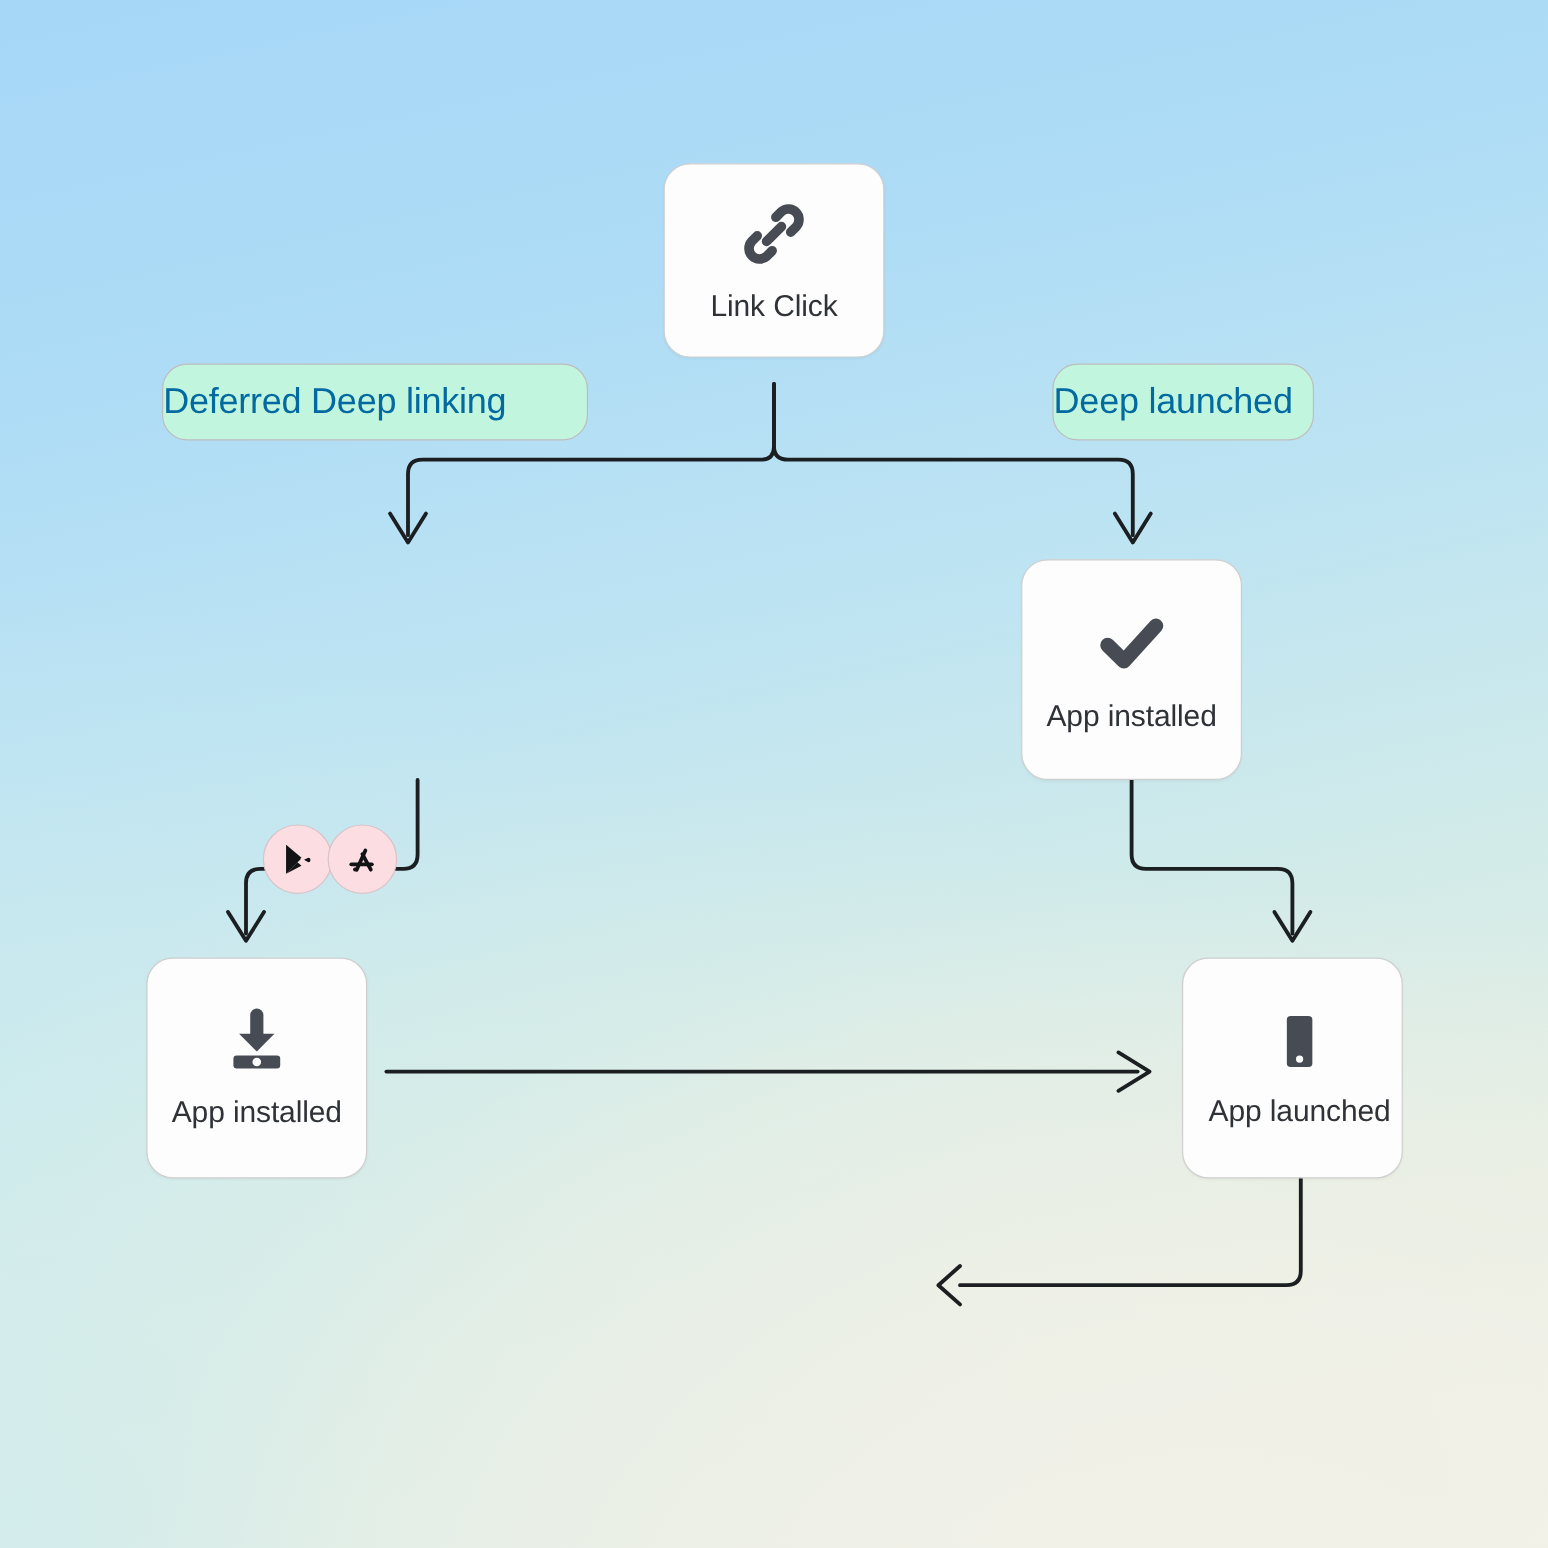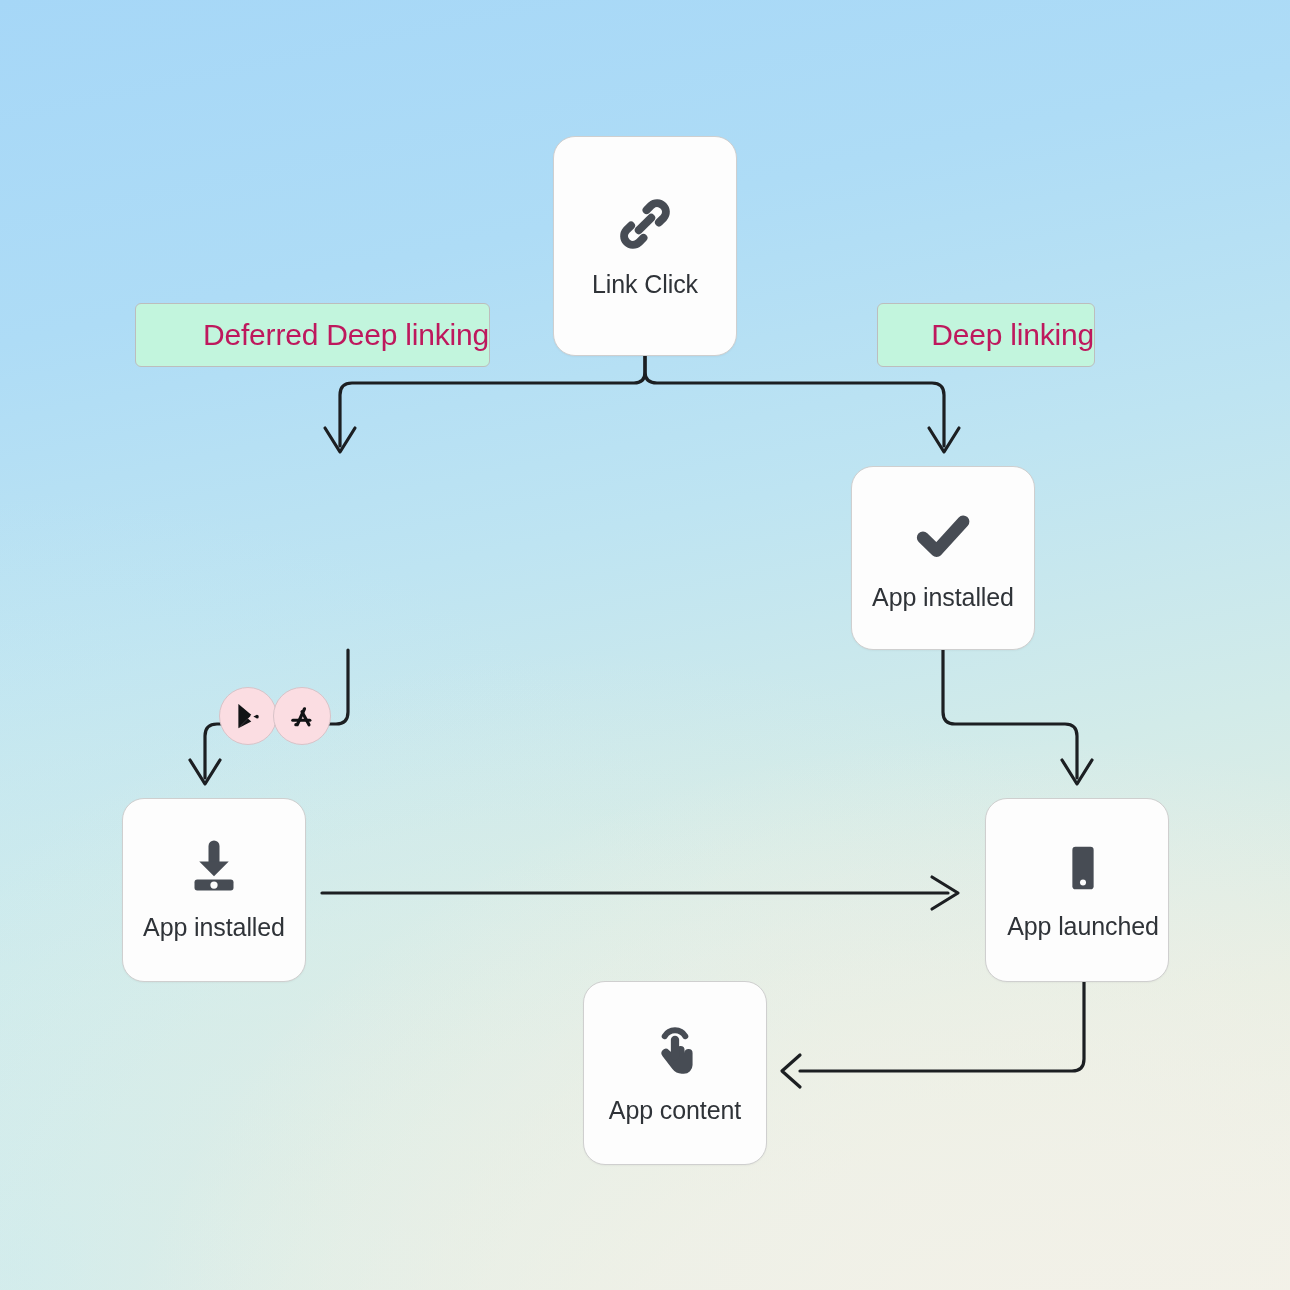--- a/index.html
+++ b/index.html
@@ -51,21 +51,21 @@
   }
   .node .caption {
     color: #2f3338;
     font-size: 25px;
     line-height: 1.22;
     text-align: center;
     letter-spacing: -0.1px;
     white-space: pre-line;
   }
 
-  #node-link-click   { left: 553px;  top: 136px;  width: 184px; height: 220px; }
+  #node-link-click   { left: 553px;  top: 136px;  width: 184px; height: 162px; }
   #node-link-click .glyph   { margin-bottom: 14px; }
 
   #node-app-not-installed { left: 256px; top: 466px; width: 184px; height: 184px; }
   #node-app-not-installed .glyph { margin-bottom: 12px; }
 
   #node-app-installed-right { left: 851px; top: 466px; width: 184px; height: 184px; }
   #node-app-installed-right .glyph { margin-bottom: 14px; }
 
   #node-app-installed-left  { left: 122px; top: 798px; width: 184px; height: 184px; }
   #node-app-installed-left .glyph { margin-bottom: 14px; }
@@ -74,27 +74,27 @@
   #node-app-launched .glyph { margin-bottom: 14px; }
 
   #node-app-content  { left: 583px; top: 981px; width: 184px; height: 184px; }
   #node-app-content .glyph  { margin-bottom: 12px; }
 
   
   .tag {
     position: absolute;
     background: #c2f5dd;
     border: 1px solid #bdbdbd;
-    border-radius: 6px;
-    color: #be185d;
+    border-radius: 21px;
+    color: #0369a1;
     font-size: 30px;
     letter-spacing: -0.2px;
     display: flex;
     align-items: center;
-    justify-content: flex-end;
+    justify-content: flex-start;
     box-sizing: border-box;
     z-index: 4;
   }
   #tag-deferred { left: 135px; top: 303px; width: 355px; height: 64px; }
   #tag-deep     { left: 877px; top: 303px; width: 218px; height: 64px; }
 
   
   .store-badge {
     position: absolute;
     width: 58px;
@@ -136,21 +136,21 @@
 
       <path d="M1084,982 L1084,1059 Q1084,1071 1072,1071 L800,1071"></path>
       <polyline points="800,1055 782,1071 800,1087" stroke-width="3.2"></polyline>
     </g>
   </svg>
 
   <div class="tag" id="tag-deferred">
     <span>Deferred Deep linking</span>
   </div>
   <div class="tag" id="tag-deep">
-    <span>Deep linking</span>
+    <span>Deep launched</span>
   </div>
 
   <div class="node" id="node-link-click">
     <span class="glyph">
       <svg width="62" height="62" viewBox="0 0 24 24" fill="none" stroke="#474c54" stroke-width="3.1" stroke-linecap="round" stroke-linejoin="round">
         <path d="M9.6 14.4 L14.4 9.6"></path>
         <path d="M12.6 6.6 L14.4 4.8 a3.4 3.4 0 0 1 4.8 4.8 L17.4 11.4"></path>
         <path d="M11.4 17.4 L9.6 19.2 a3.4 3.4 0 0 1 -4.8 -4.8 L6.6 12.6"></path>
       </svg>
     </span>
@@ -182,34 +182,20 @@
   <div class="node" id="node-app-launched">
     <span class="glyph">
       <svg width="58" height="58" viewBox="0 0 24 24" fill="#474c54">
         <rect x="7.6" y="3.2" width="8.8" height="17.6" rx="1.3"></rect>
         <circle cx="12" cy="18" r="1.25" fill="#fdfdfd"></circle>
       </svg>
     </span>
     <span class="caption">App launched</span>
   </div>
 
-  <div class="node" id="node-app-content">
-    <span class="glyph">
-      <svg width="62" height="62" viewBox="0 0 24 24" fill="none">
-        <path d="M8.0 5.9 a4.6 4.6 0 0 1 8.0 0" stroke="#474c54" stroke-width="2.3" stroke-linecap="round" fill="none"></path>
-        <path d="M12 7.2 L12 13.4 L9.6 11.2 a1.7 1.7 0 0 0 -2.4 2.4
-                 L11.0 18.6 a4.6 4.6 0 0 0 3.6 1.8 L15.4 20.4
-                 a3.4 3.4 0 0 0 3.4 -3.4 L18.8 12.4
-                 a1.55 1.55 0 0 0 -3.1 0 L15.7 11.2
-                 a1.55 1.55 0 0 0 -3.1 0 Z" fill="#474c54"></path>
-        <path d="M12 7.3 L12 13.6" stroke="#474c54" stroke-width="3.2" stroke-linecap="round"></path>
-      </svg>
-    </span>
-    <span class="caption">App content</span>
-  </div>
 
   <div class="store-badge" id="badge-google-play">
     <svg width="30" height="30" viewBox="0 0 24 24" fill="#111315">
       <path d="M4.3 2.3 L14.6 11.0 L11.9 13.3 Z"></path>
       <path d="M4.3 21.7 L11.9 14.0 L14.6 16.3 Z"></path>
       <path d="M3.6 2.0 L3.6 22.0 L13.4 12.0 Z" opacity="0"></path>
       <path d="M16.3 12.4 L19.1 14.0 a0.9 0.9 0 0 0 0 -3.0 Z"></path>
       <path d="M4.3 2.3 L4.3 21.7 L14.0 12.0 Z"></path>
     </svg>
   </div>

